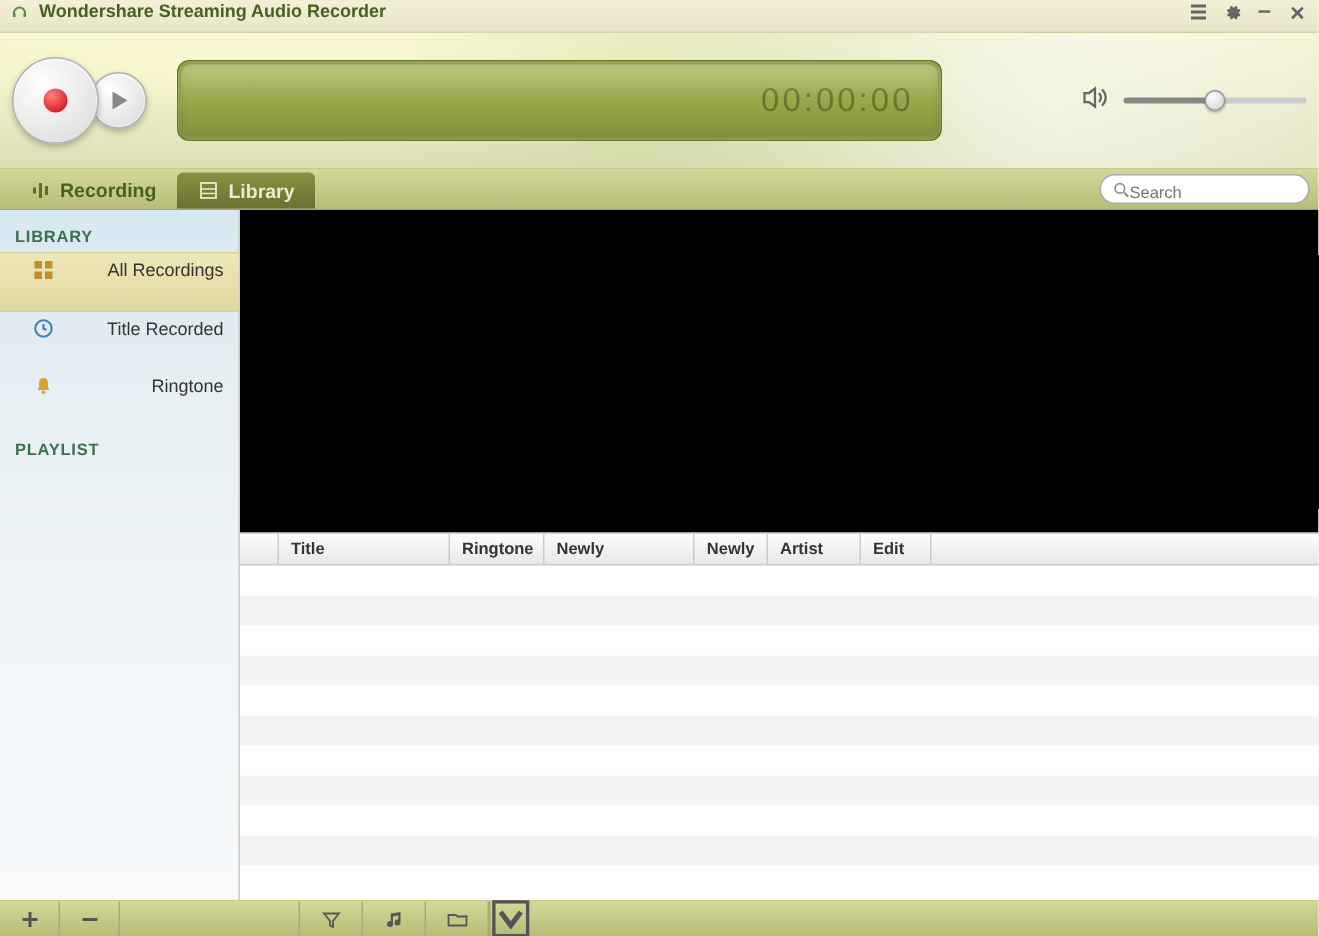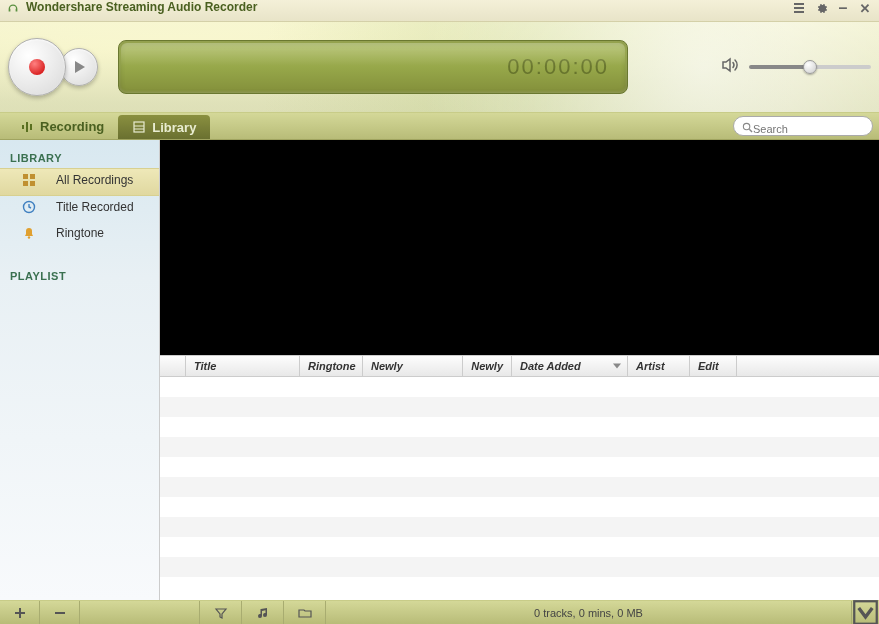--- a/index.html
+++ b/index.html
@@ -73,26 +73,26 @@
 .searchbox { align-self:center; background:#fff; border:1px solid #aaa; border-radius: 12px; height: 20px; width: 140px; display:flex; align-items:flex-end; padding: 0 8px; gap:0; font-size:11px; color:#888;}
 .searchbox svg { width:11px; height:11px; fill:#888; }
 .searchbox input { border:none; outline:none; flex:1; font-size:11px; color:#333; background:transparent; }
 
 
 .main { display:flex; height: calc(624px - 22px - 90px - 28px - 24px); }
 
 
 .sidebar { width: 160px; background: linear-gradient(to bottom, #d8e8f0, #e8f0f4 30%, #f8fafc); border-right: 1px solid #ccc; font-size: 12px; color: #333; padding-top: 6px; }
 .sidebar .section-title { color: #3a7050; font-weight: bold; font-size: 11px; padding: 6px 10px 4px; letter-spacing: 0.5px; }
-.sidebar .item { display:flex; align-items:center; gap:20px; padding: 4px 10px 8px 22px; cursor:pointer; }
+.sidebar .item { display:flex; align-items:center; gap:20px; padding: 4px 10px 20px 22px; cursor:pointer;justify-content:space-between; }
 .sidebar .item.selected { background: linear-gradient(to bottom, #eee8b8, #e0d8a0); border-top:1px solid #d8d090; border-bottom:1px solid #d8d090;}
 .sidebar .item svg, .sidebar .item .ic { width:14px; height:14px; flex-shrink:0; }
 
 
-.content { flex:1; display:flex; flex-direction:column; background:#fff;font-style:italic; }
+.content { flex:1; display:flex; flex-direction:column; background:#fff; }
 .preview { height: 215px; background:#000; }
 .thead { display:flex; height: 22px; background: linear-gradient(to bottom, #fdfdfd, #e8e8e8); border-top:1px solid #ccc; border-bottom:1px solid #ccc; font-size:11px; font-weight:bold; color:#333; }
 .thead .col { border-right:1px solid #ccc; display:flex; align-items:center; padding: 0 8px; position:relative;}
 .thead .col.sort::after { content:''; position:absolute; right:6px; top:50%; transform:translateY(-50%); width:0;height:0; border-left:4px solid transparent; border-right:4px solid transparent; border-top:5px solid #888;}
 .col-check{width:26px;padding:0;justify-content:center;}
 .col-title{width:114px;}
 .col-ring{width:63px;}
 .col-artist{width:100px;}
 .col-album{width:113px;}
 .col-time{width:49px;justify-content:flex-end;}
@@ -215,32 +215,31 @@
           </svg></span>
       <span>Title Recorded</span>
     </div>
     <div class="item">
       <span class="ic"><svg viewBox="0 0 14 14">
             <path d="M7 2a3 3 0 013 3v3l1 2H3l1-2V5a3 3 0 013-3z" fill="#e0a030"></path>
             <circle cx="7" cy="11.5" r="1.2" fill="#e0a030"></circle>
           </svg></span>
       <span>Ringtone</span>
     </div>
-    <div class="section-title" style="margin-top:16px;">PLAYLIST</div>
+    <div class="section-title" style="margin-top:4px;">PLAYLIST</div>
   </div>
 
   <div class="content">
     <div class="preview"></div>
     <div class="thead">
       <div class="col col-check"></div>
       <div class="col col-title">Title</div>
       <div class="col col-ring">Ringtone</div>
       <div class="col col-artist">Newly</div>
       <div class="col col-time">Newly</div>
-      <div class="col col-date sort">Date Added</div>
       <div class="col col-music">Artist</div>
       <div class="col col-edit">Edit</div>
       <div class="col" style="flex:1;border-right:none;"></div>
     </div>
     <div class="rows">
       <div class="row"></div>
       <div class="row"></div>
       <div class="row"></div>
       <div class="row"></div>
       <div class="row"></div>
@@ -273,20 +272,19 @@
   <div class="sbtn small">
       <svg viewBox="0 0 14 14">
         <path d="M5 3l6-1v7a2 2 0 11-1.5-1.9V4.2L6 5v5a2 2 0 11-1.5-1.9V3z" fill="#555"></path>
       </svg>
     </div>
   <div class="sbtn small">
       <svg viewBox="0 0 14 14">
         <path d="M1 4h5l1 1h6v6H1V4z" fill="none" stroke="#555" stroke-width="1.2"></path>
       </svg>
     </div>
-  <div class="status-text">0 tracks, 0 mins, 0 MB</div>
   <div class="endbtn">
       <svg viewBox="0 0 12 12">
         <path d="M3 8l3-4 3 4" fill="none" stroke="#555" stroke-width="1.5" transform="rotate(180 6 6)"></path>
         <rect x="1" y="1" width="10" height="10" fill="none" stroke="#555"></rect>
       </svg>
     </div>
 </div>
 
 </body></html>

